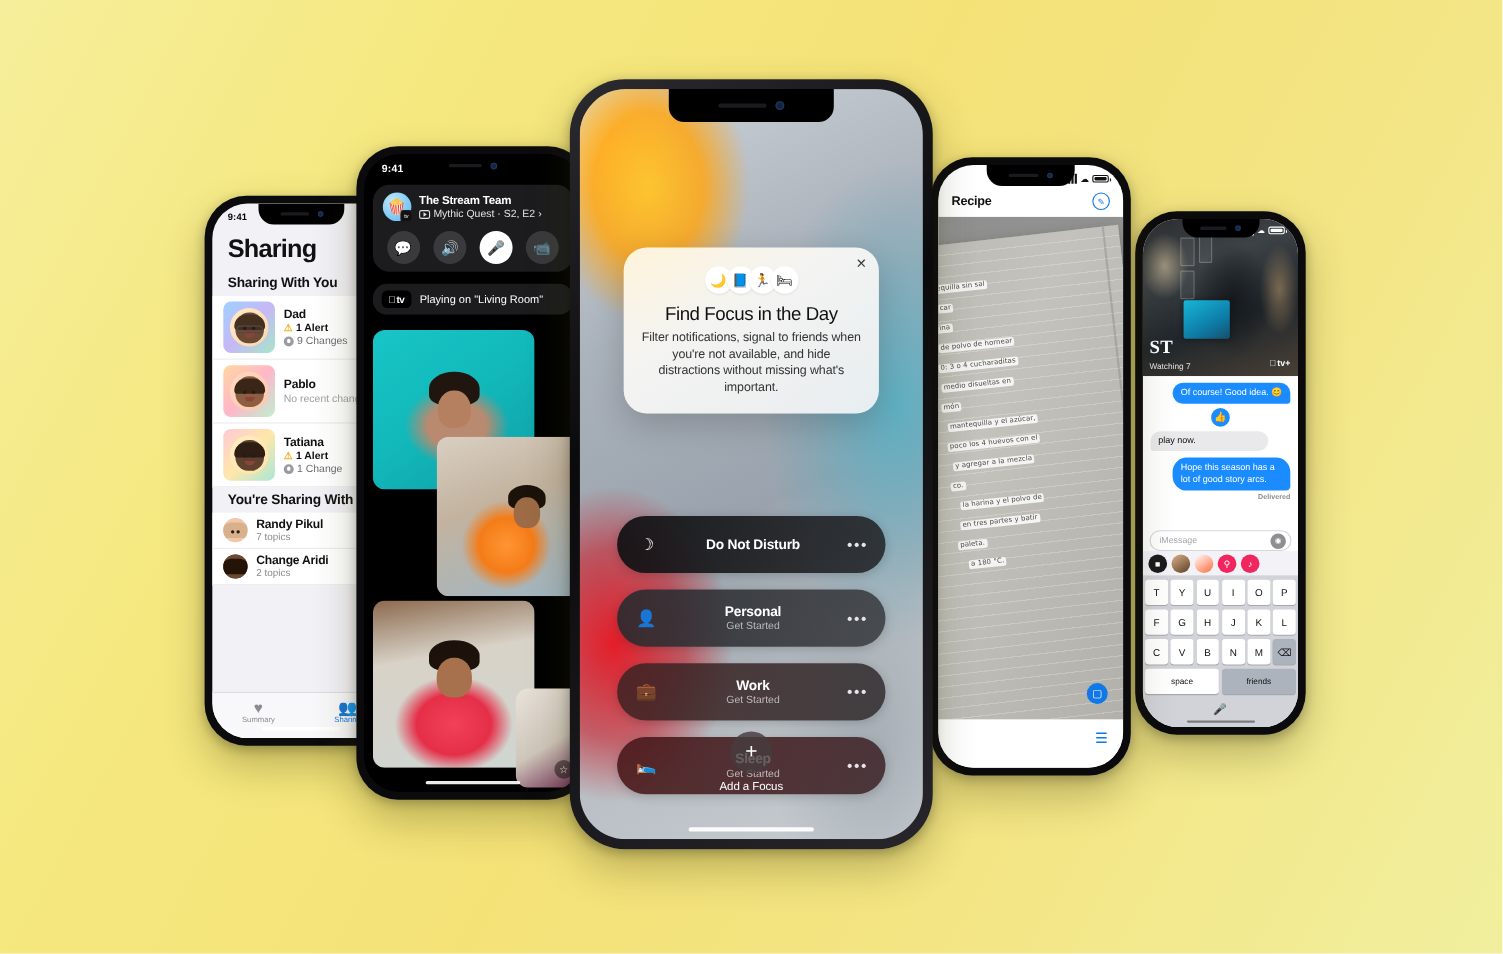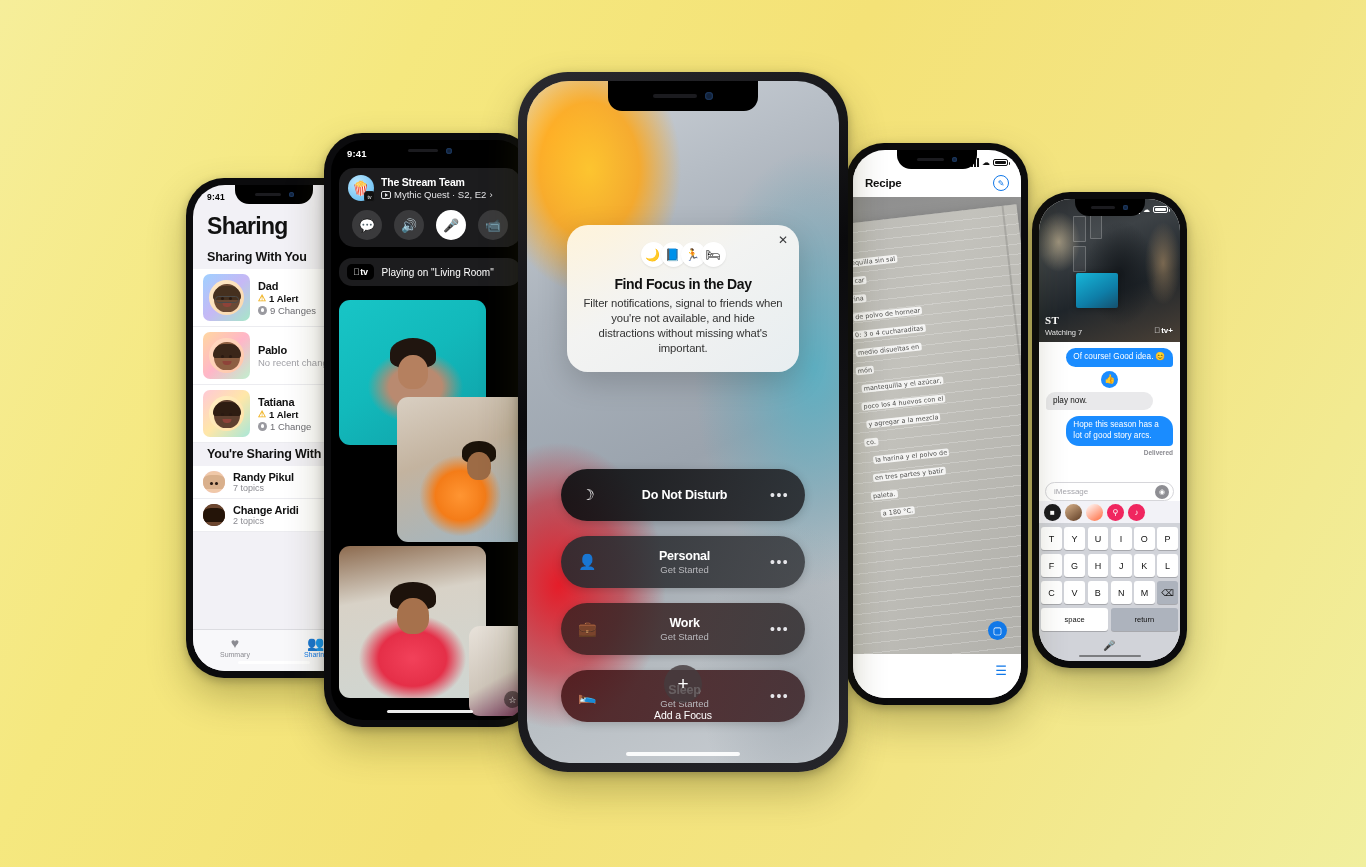--- a/index.html
+++ b/index.html
@@ -161,21 +161,21 @@
     position: absolute; left: 40px; right: 40px; top: 144px;
     border-radius: 21px; padding: 17px 16px 16px; text-align: center;
     background: linear-gradient(150deg, rgba(255,246,225,.97) 0%, rgba(246,246,244,.96) 42%, rgba(238,241,243,.95) 100%);
     box-shadow: 0 10px 30px rgba(0,0,0,.18);
   }
   .fc-close { position: absolute; right: 11px; top: 9px; font-size: 12px; color: #3a3a3c; line-height: 1; }
   .fc-icons { display: flex; justify-content: center; margin-bottom: 9px; }
   .fc-ico { width: 25px; height: 25px; border-radius: 50%; background: #fff; display: flex; align-items: center; justify-content: center;
             font-size: 12px; margin-left: -5px; box-shadow: 0 1px 2px rgba(0,0,0,.08); }
   .fc-ico:first-child { margin-left: 0; }
-  .fc-title { font-size: 14px; font-weight: 700; color: #111; letter-spacing: -.4px; margin-bottom: 4px; }
+  .fc-title { font-size: 17px; font-weight: 400; color: #111; letter-spacing: -.4px; margin-bottom: 4px; }
   .fc-desc { font-size: 11.3px; line-height: 1.33; color: #333; letter-spacing: -.1px; }
   .focus-list { position: absolute; left: 34px; right: 34px; top: 388px; }
   .focus-row {
     position: relative; height: 52px; border-radius: 26px; margin-bottom: 15px;
     display: flex; align-items: center; padding: 0 16px; overflow: hidden;
     box-shadow: 0 2px 10px rgba(0,0,0,.18);
   }
   .focus-row.dnd   { background: linear-gradient(100deg, rgba(16,16,18,.93), rgba(38,40,44,.90)); }
   .focus-row.personal { background: linear-gradient(100deg, rgba(40,42,46,.90), rgba(56,58,62,.86)); }
   .focus-row.work  { background: linear-gradient(100deg, rgba(64,34,34,.88), rgba(48,44,46,.86)); }
@@ -227,21 +227,21 @@
   #phone-messages .statusbar { padding: 4px 12px 0; font-size: 7px; color: #fff; height: 17px; justify-content: flex-end; }
   .ms-video { position: absolute; top: 0; left: 0; right: 0; height: 143px; overflow: hidden;
               background: linear-gradient(160deg,#2b2e31 0%, #3d4246 30%, #20262b 62%, #4a4036 100%); }
   .ms-vgrad { position: absolute; inset: 0; background:
      radial-gradient(ellipse 36% 52% at 58% 52%, rgba(20,24,28,.92) 0%, rgba(20,24,28,0) 70%),
      radial-gradient(ellipse 22% 30% at 14% 30%, rgba(236,214,170,.55) 0%, rgba(236,214,170,0) 70%),
      radial-gradient(ellipse 18% 40% at 88% 45%, rgba(224,178,120,.45) 0%, rgba(224,178,120,0) 72%); }
   .ms-screen-in-video { position: absolute; left: 26%; top: 52%; width: 30%; height: 24%; border-radius: 2px;
      background: linear-gradient(150deg, #17b6d8, #0e7ea8 60%, #15506e); box-shadow: 0 0 6px rgba(0,0,0,.4); }
   .ms-frame { position: absolute; border: 1px solid rgba(255,255,255,.22); border-radius: 1px; background: rgba(255,255,255,.06); }
-  .ms-vtitle { position: absolute; left: 6px; bottom: 16px; color: #fff; font-size: 11px; font-weight: 700; letter-spacing: .4px; font-family: "Liberation Serif", serif; }
+  .ms-vtitle { position: absolute; left: 6px; bottom: 16px; color: #fff; font-size: 17px; font-weight: 700; letter-spacing: .4px; font-family: "Liberation Serif", serif; }
   .ms-vsub { position: absolute; left: 6px; bottom: 5px; color: #e4e4e4; font-size: 7.5px; }
   .atv-badge { position: absolute; right: 7px; bottom: 7px; color: #fff; font-size: 8px; font-weight: 700; display: flex; align-items: center; gap: 1px; }
   .ms-thread { position: absolute; top: 143px; left: 0; right: 0; bottom: 178px; background: #fff; padding: 6px 7px 0; }
   .bubble { max-width: 84%; border-radius: 13px; padding: 4px 7px; font-size: 8.2px; line-height: 1.3; position: relative; margin-bottom: 6px; }
   .bubble.out { background: #1a8cff; color: #fff; margin-left: auto; border-bottom-right-radius: 4px; }
   .bubble.in  { background: #e9e9eb; color: #111; margin-right: auto; border-bottom-left-radius: 4px; }
   .tapback { width: 17px; height: 17px; border-radius: 50%; background: #1a8cff; color: #fff;
              display: flex; align-items: center; justify-content: center; font-size: 9px; margin: -2px auto 4px; }
   .delivered { text-align: right; font-size: 6.5px; color: #8b8b91; font-weight: 700; margin-top: -3px; }
   .ms-input { position: absolute; bottom: 160px; left: 6px; right: 6px; height: 19px; border: 1px solid #d6d6da; border-radius: 10px;
@@ -640,21 +640,21 @@
         <div class="kbd-row">
           <span class="key">C</span>
           <span class="key">V</span>
           <span class="key">B</span>
           <span class="key">N</span>
           <span class="key">M</span>
           <span class="key dark">⌫</span>
         </div>
         <div class="kbd-row">
           <span class="key wide">space</span>
-          <span class="key wide dark">return</span>
+          <span class="key wide dark">friends</span>
         </div>
         <div class="kbd-bottom">
           <span class="mic-key">🎤</span>
         </div>
       </div>
       <div class="home-bar" style="width:62px;height:2.5px;bottom:4px;background:rgba(40,40,40,.5)"></div>
     </div>
   </div>
 
 </div>

